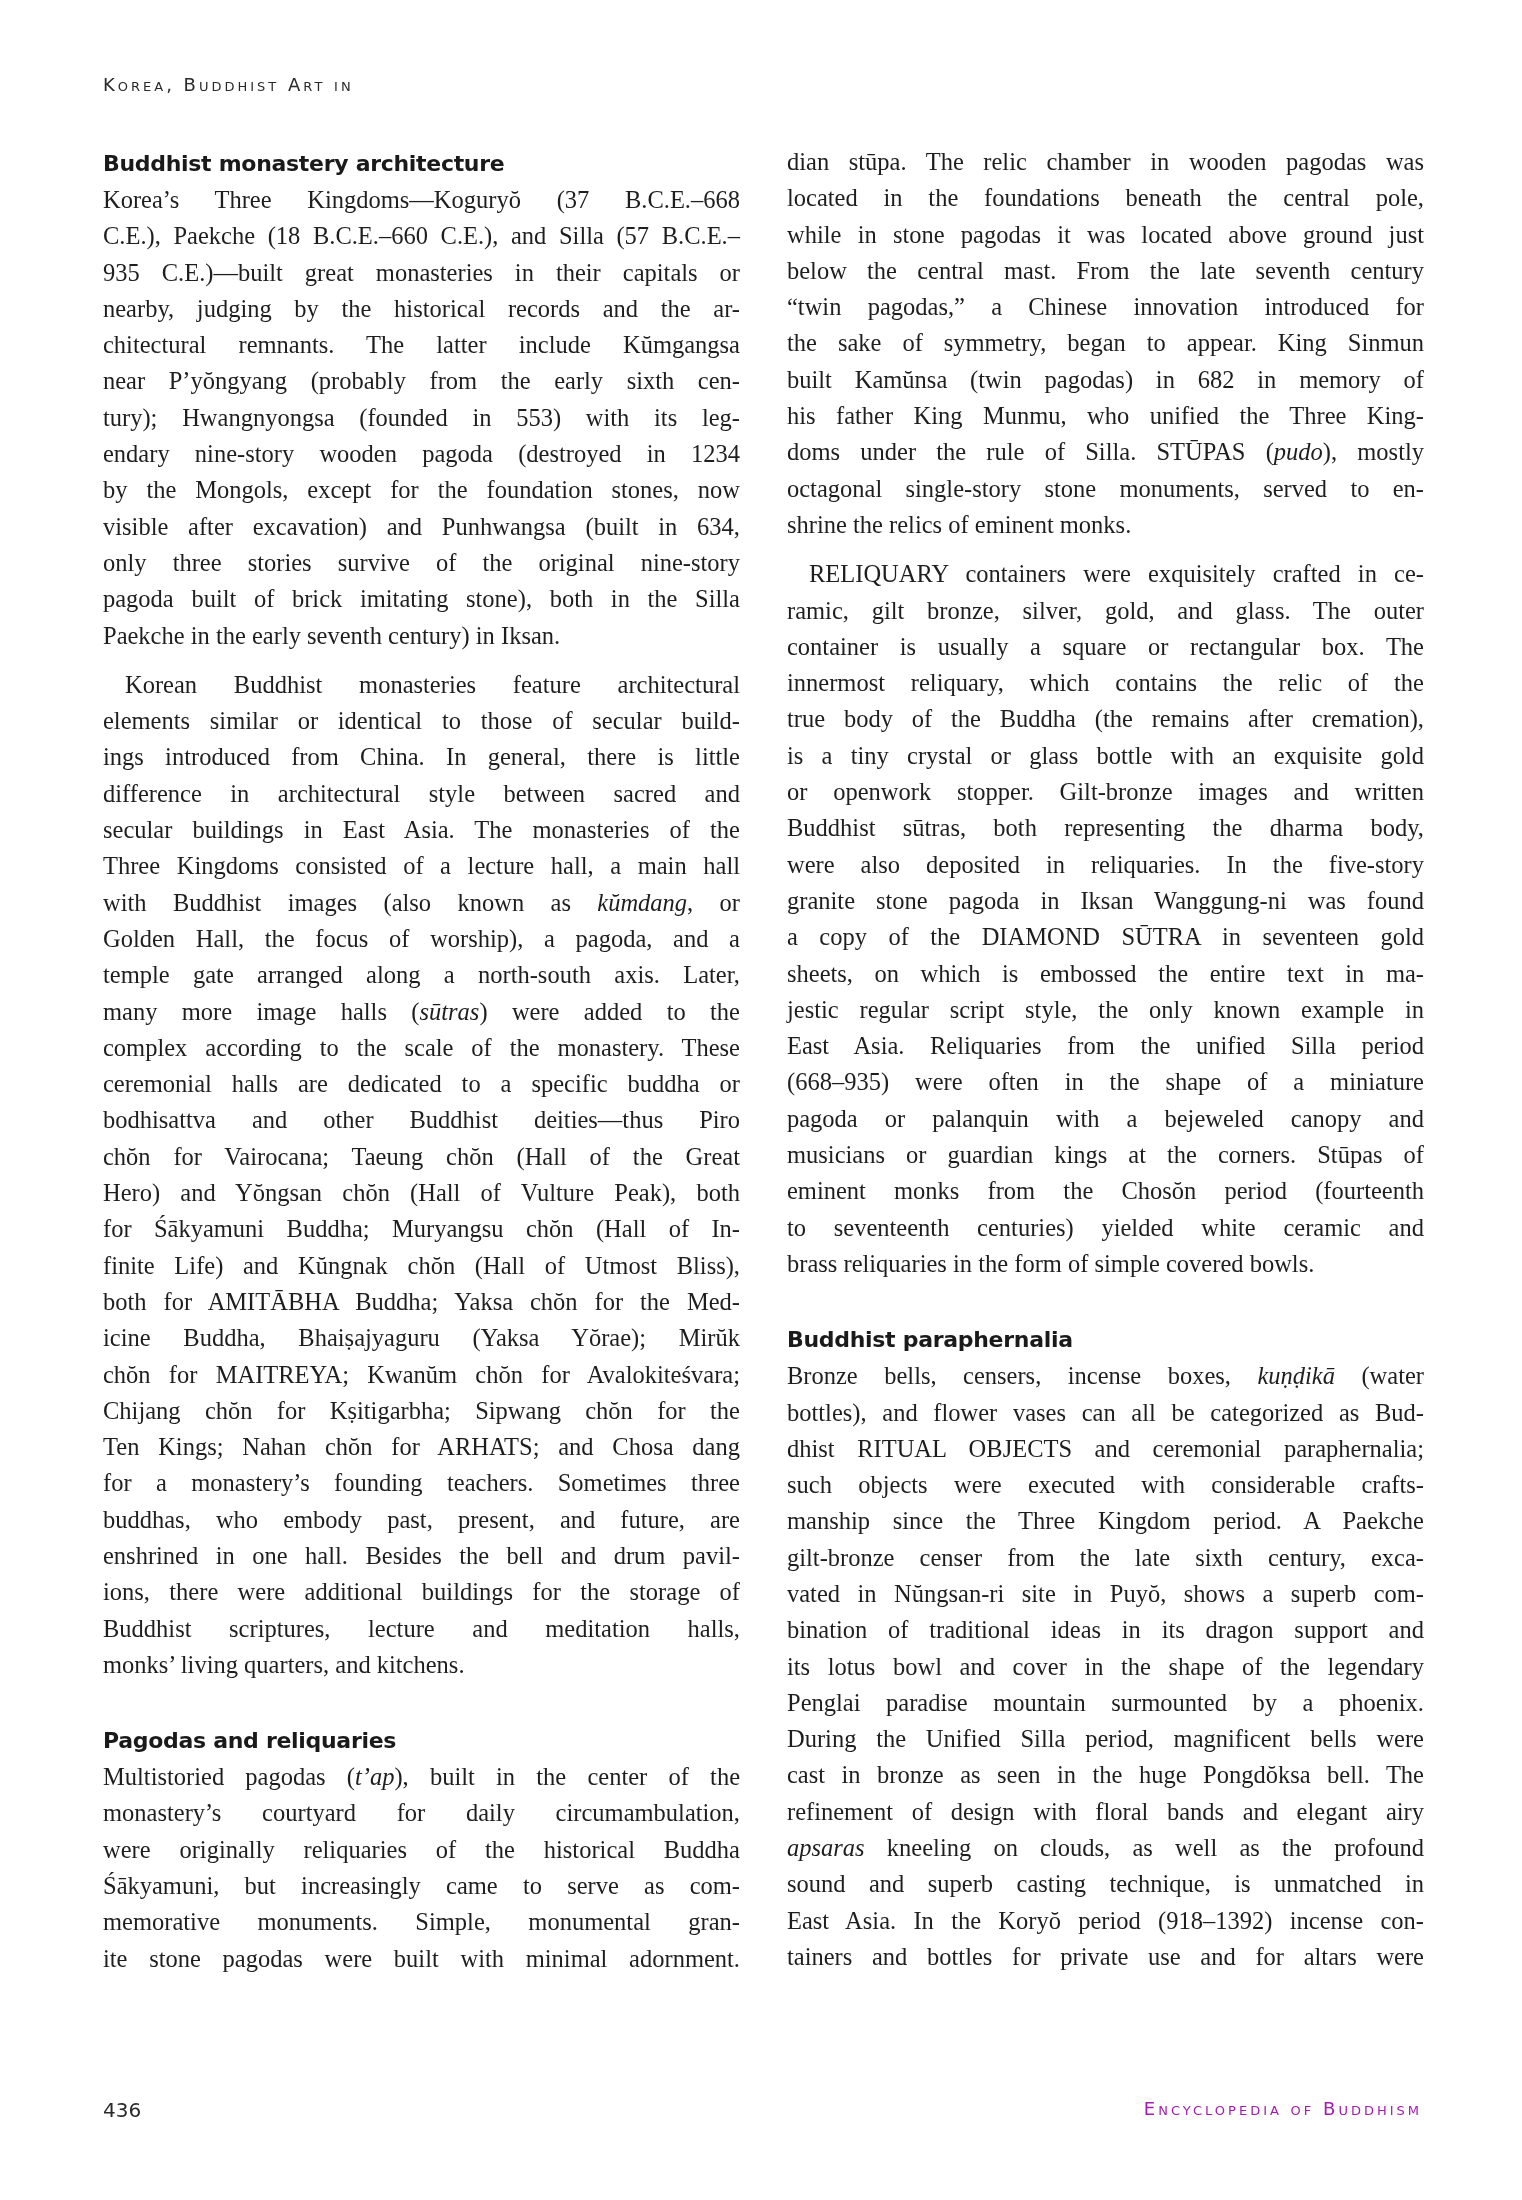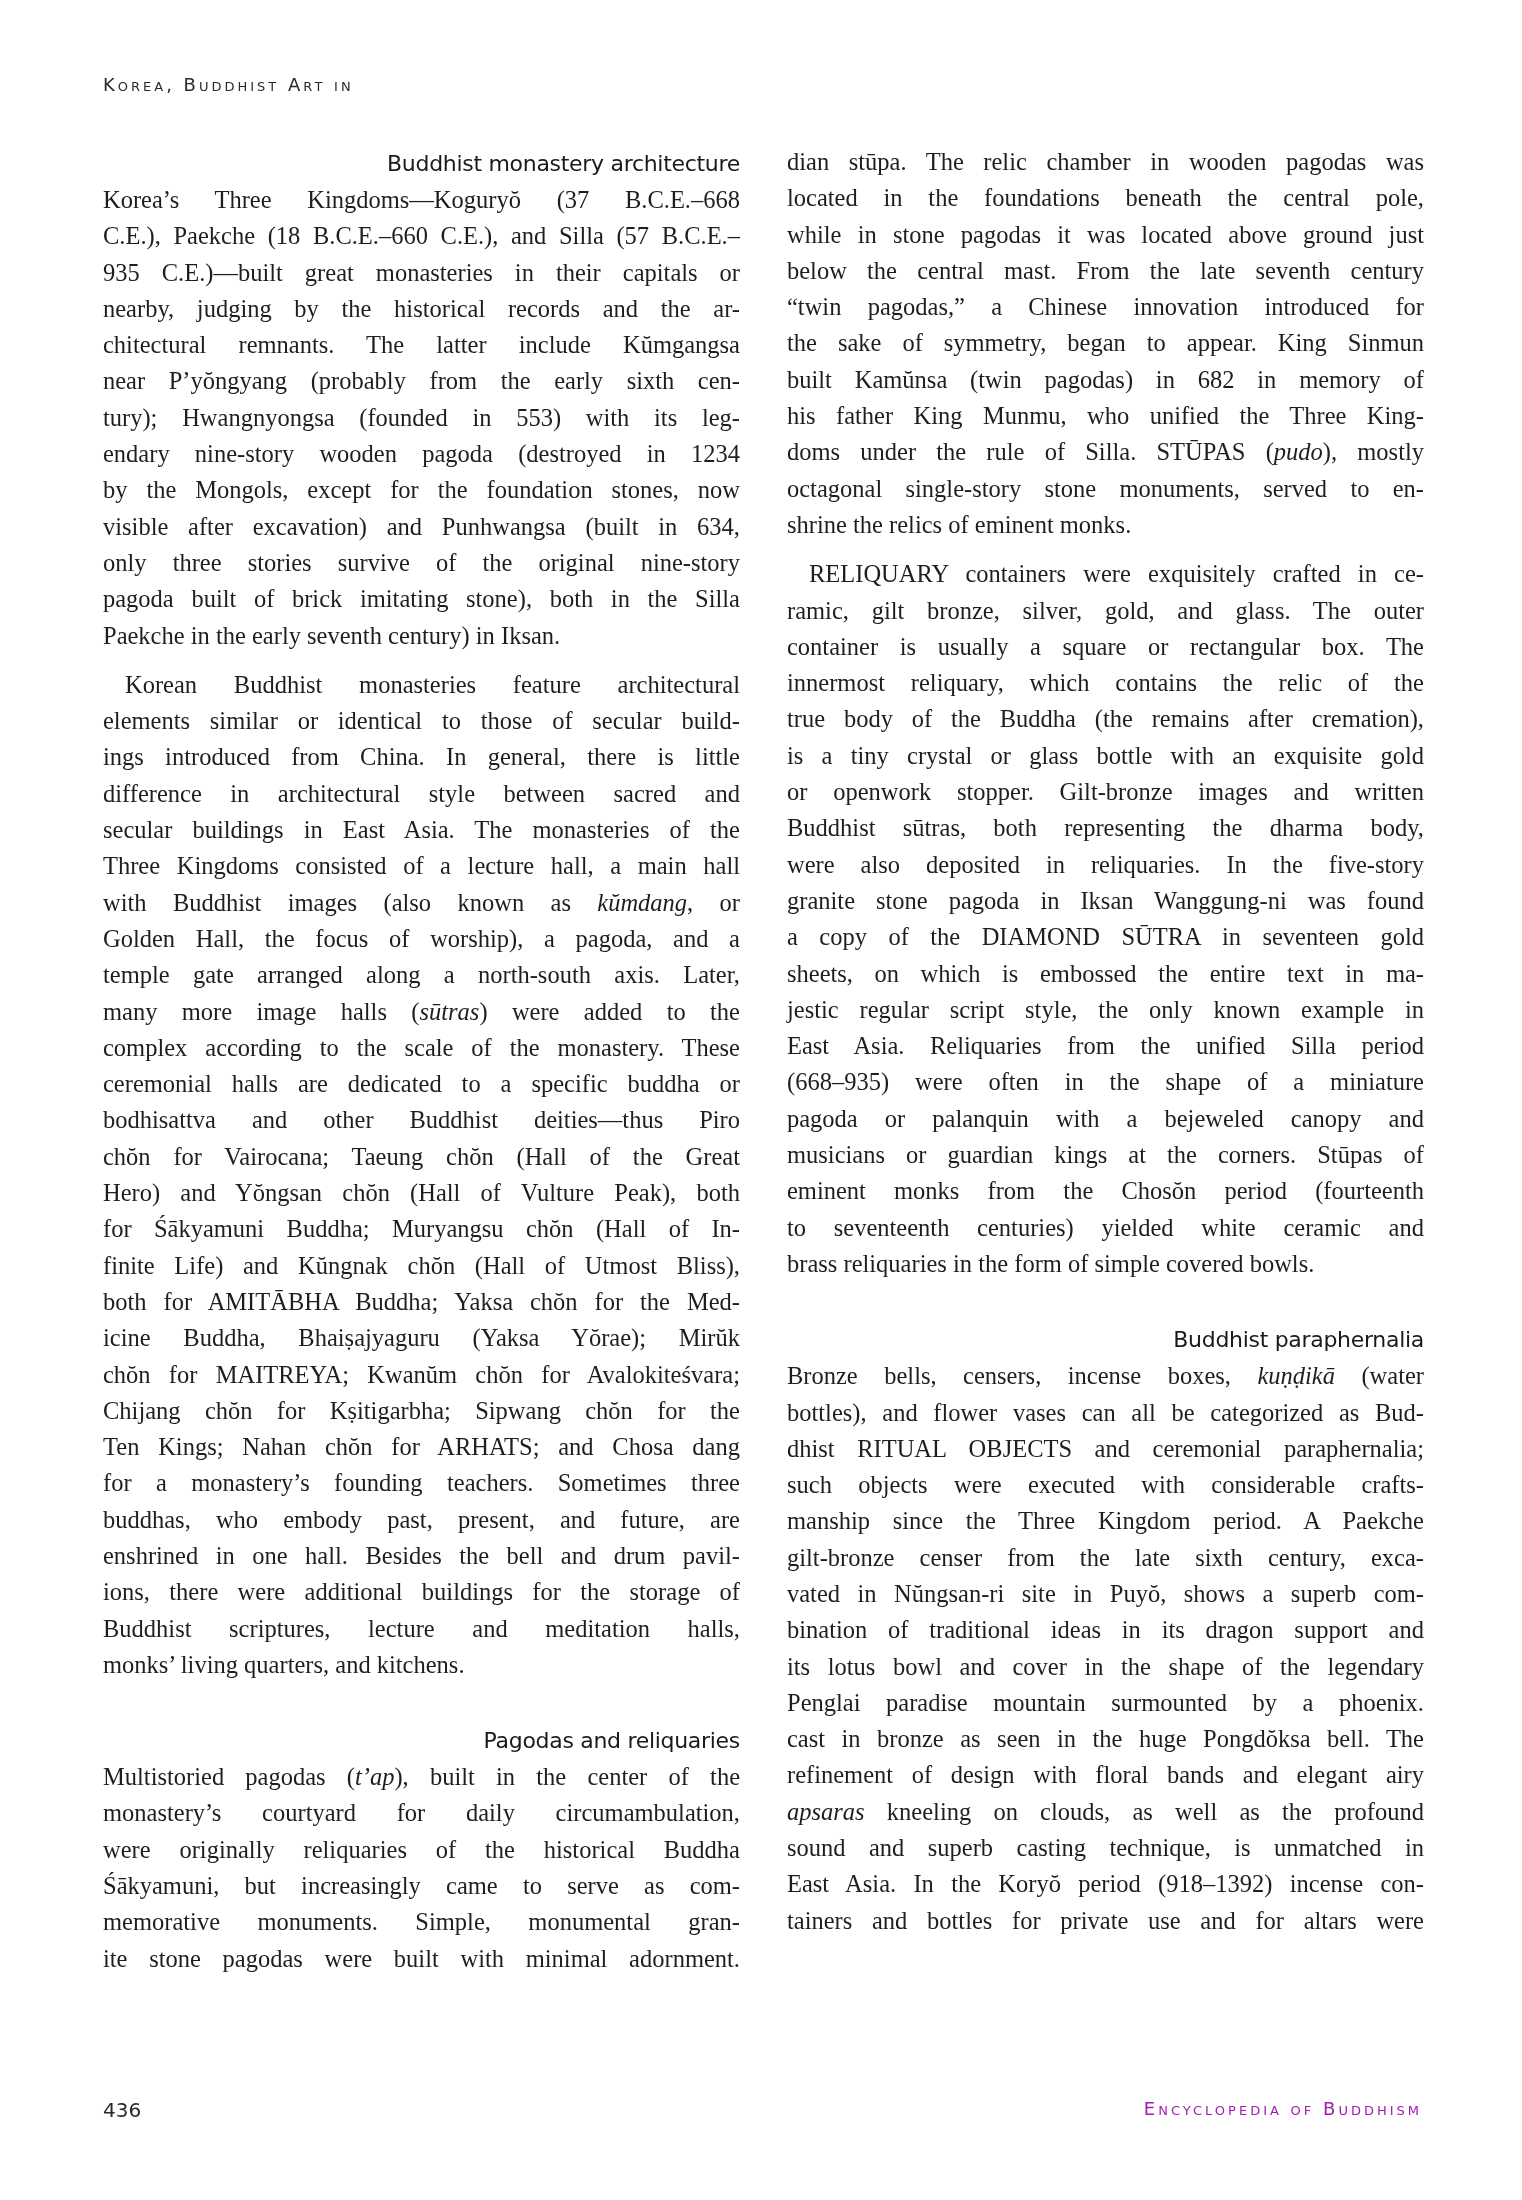--- a/index.html
+++ b/index.html
@@ -3,22 +3,22 @@
 <meta charset="utf-8">
 <style>
   html, body { margin: 0; padding: 0; background: #ffffff; }
   body { width: 1522px; height: 2200px; position: relative; overflow: hidden;
          font-family: "Liberation Serif", "DejaVu Serif", serif; color: #1e1e1e; }
   .running-head { position: absolute; left: 103px; top: 74px; font-family: "DejaVu Sans", sans-serif;
          font-size: 18px; letter-spacing: 3px; color: #2a2a2a; font-variant: small-caps; }
   .col { position: absolute; top: 146px; width: 637px; }
   .col.left { left: 103px; }
   .col.right { left: 787px; top: 144px; }
-  .heading { font-family: "DejaVu Sans", sans-serif; font-weight: normal; font-size: 22px;
-         line-height: 36px; height: 36px; color: #1a1a1a; letter-spacing: -0.3px; text-align: right; }
+  .heading { font-family: "DejaVu Sans", sans-serif; font-weight: bold; font-size: 22px;
+         line-height: 36px; height: 36px; color: #1a1a1a; letter-spacing: -0.3px; }
   .line { font-size: 24.5px; line-height: 36.3px; height: 36.3px; white-space: nowrap;
           text-align: justify; text-align-last: justify; overflow: visible; }
   .line.last { text-align-last: left; }
   .line.indent { padding-left: 22px; }
   .gap-para { height: 13px; }
   .gap-section { height: 40px; }
   .footer-page { position: absolute; left: 103px; top: 2098px; font-family: "DejaVu Sans", sans-serif;
          font-size: 20px; color: #2a2a2a; }
   .footer-title { position: absolute; right: 100px; top: 2098px; font-family: "DejaVu Sans", sans-serif;
          font-size: 18px; letter-spacing: 3px; font-variant: small-caps; color: #a21caf; }
@@ -131,20 +131,21 @@
       <div class="line">Bronze bells, censers, incense boxes, <i>kuṇḍikā</i> (water</div>
       <div class="line">bottles), and flower vases can all be categorized as Bud-</div>
       <div class="line">dhist RITUAL OBJECTS and ceremonial paraphernalia;</div>
       <div class="line">such objects were executed with considerable crafts-</div>
       <div class="line">manship since the Three Kingdom period. A Paekche</div>
       <div class="line">gilt-bronze censer from the late sixth century, exca-</div>
       <div class="line">vated in Nŭngsan-ri site in Puyŏ, shows a superb com-</div>
       <div class="line">bination of traditional ideas in its dragon support and</div>
       <div class="line">its lotus bowl and cover in the shape of the legendary</div>
       <div class="line">Penglai paradise mountain surmounted by a phoenix.</div>
+      <div class="line">During the Unified Silla period, magnificent bells were</div>
       <div class="line">cast in bronze as seen in the huge Pongdŏksa bell. The</div>
       <div class="line">refinement of design with floral bands and elegant airy</div>
       <div class="line"><i>apsaras</i> kneeling on clouds, as well as the profound</div>
       <div class="line">sound and superb casting technique, is unmatched in</div>
       <div class="line">East Asia. In the Koryŏ period (918–1392) incense con-</div>
       <div class="line">tainers and bottles for private use and for altars were</div>
     </div>
 </div>
 
 <div class="footer-page">436</div>

